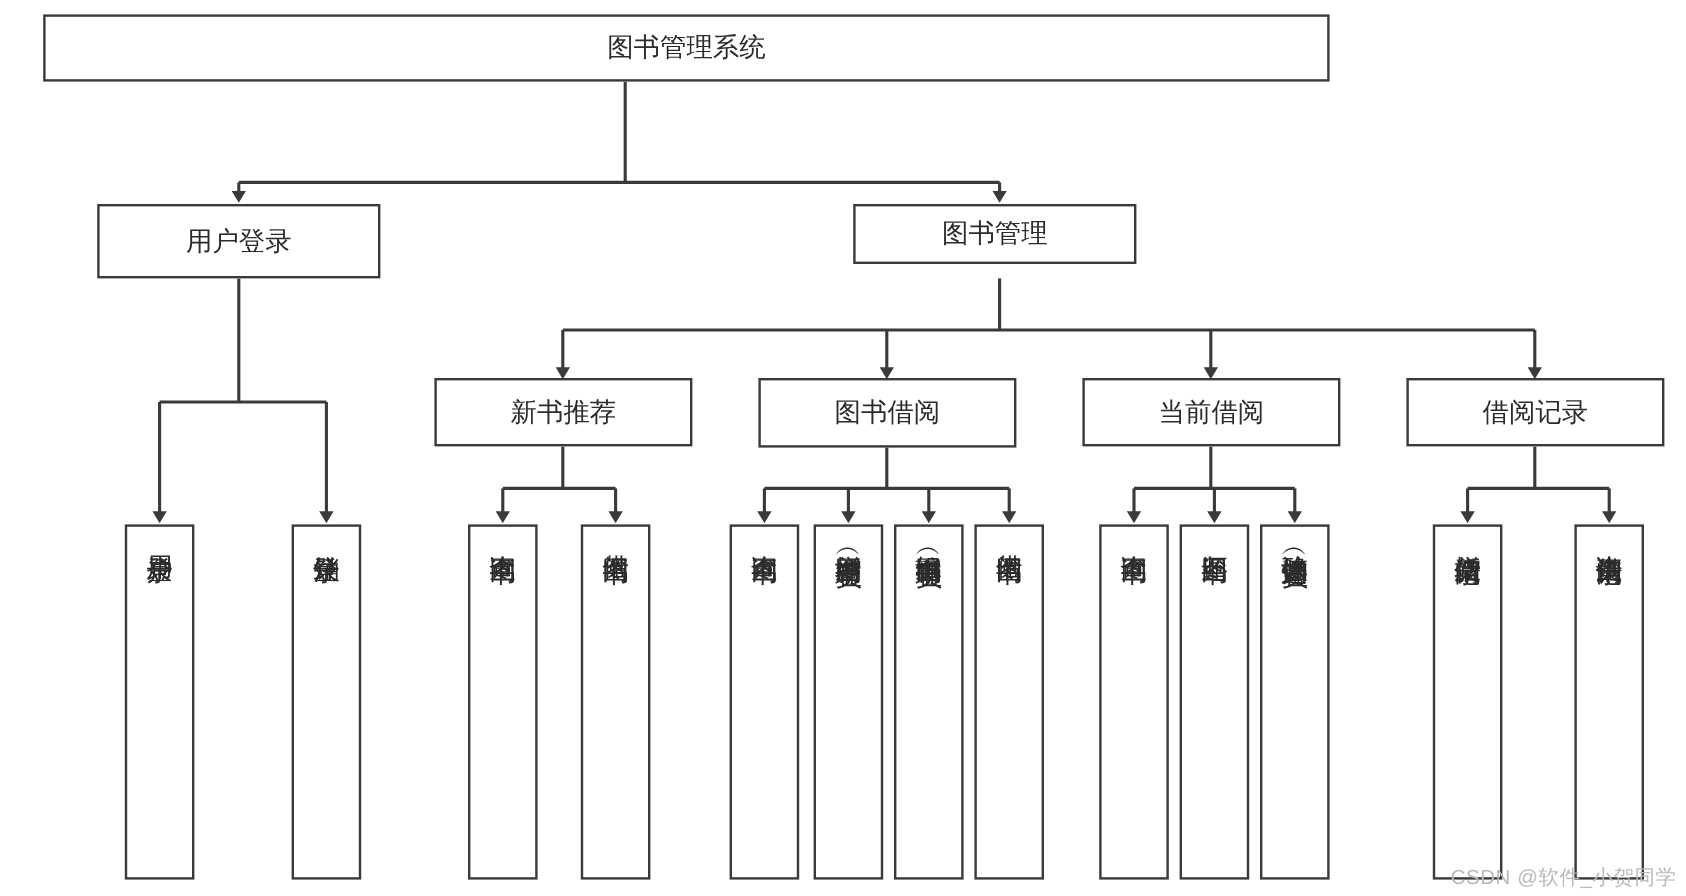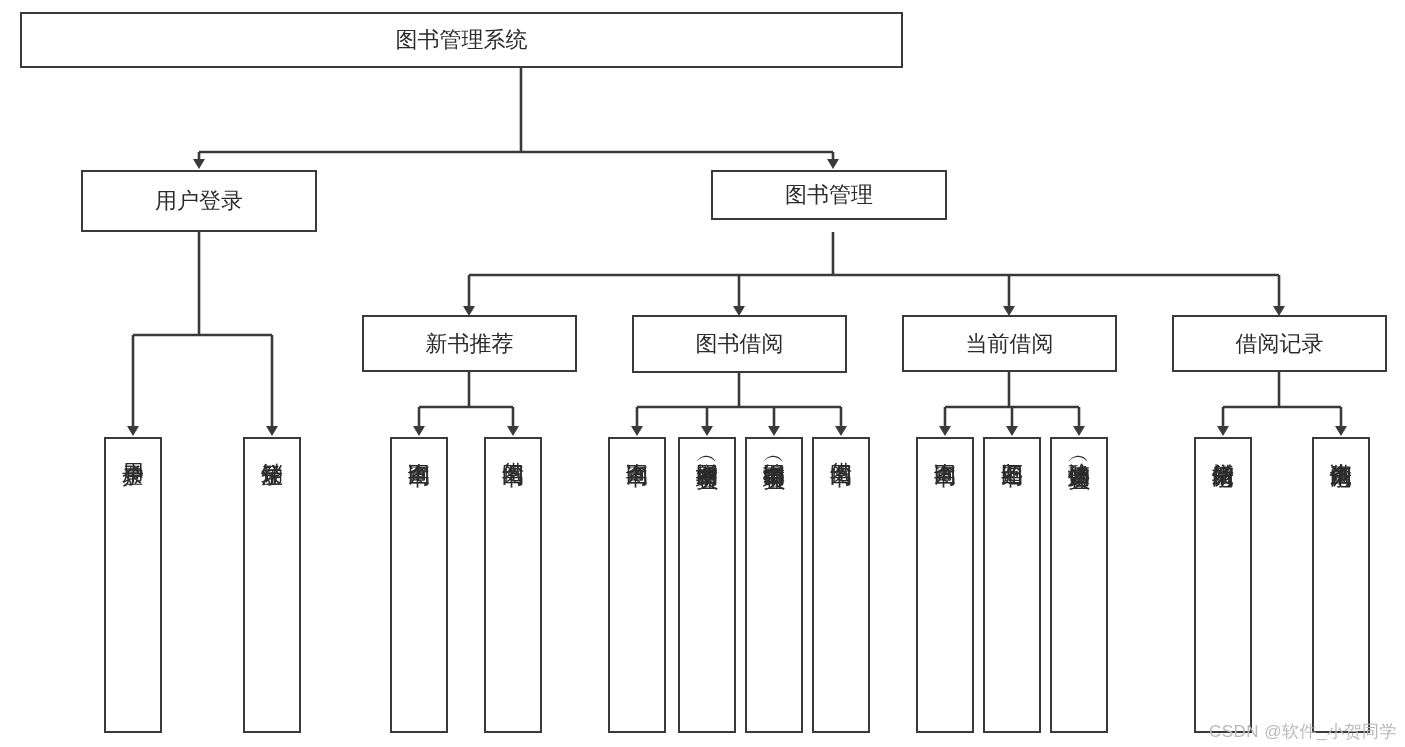--- a/index.html
+++ b/index.html
@@ -114,21 +114,21 @@
       <path d="M1012,407 L1012,427" marker-end="url(#arrow)"></path>
       <path d="M1079,407 L1079,427" marker-end="url(#arrow)"></path>
 
       <path d="M1279,372 L1279,407"></path>
       <path d="M1223,407 L1341,407"></path>
       <path d="M1223,407 L1223,427" marker-end="url(#arrow)"></path>
       <path d="M1341,407 L1341,427" marker-end="url(#arrow)"></path>
     </g>
   </svg>
 
-  <div class="node root" style="left: 20px; top: 12px; width: 883px; height: 56px;">
+  <div class="node root" style="left: 36px; top: 12px; width: 1072px; height: 56px;">
     <span class="node-label">图书管理系统</span>
   </div>
 
   <div class="node lvl2" style="left: 81px; top: 170px; width: 236px; height: 62px;">
     <span class="node-label">用户登录</span>
   </div>
   <div class="node lvl2" style="left: 711px; top: 170px; width: 236px; height: 50px;">
     <span class="node-label">图书管理</span>
   </div>
 

